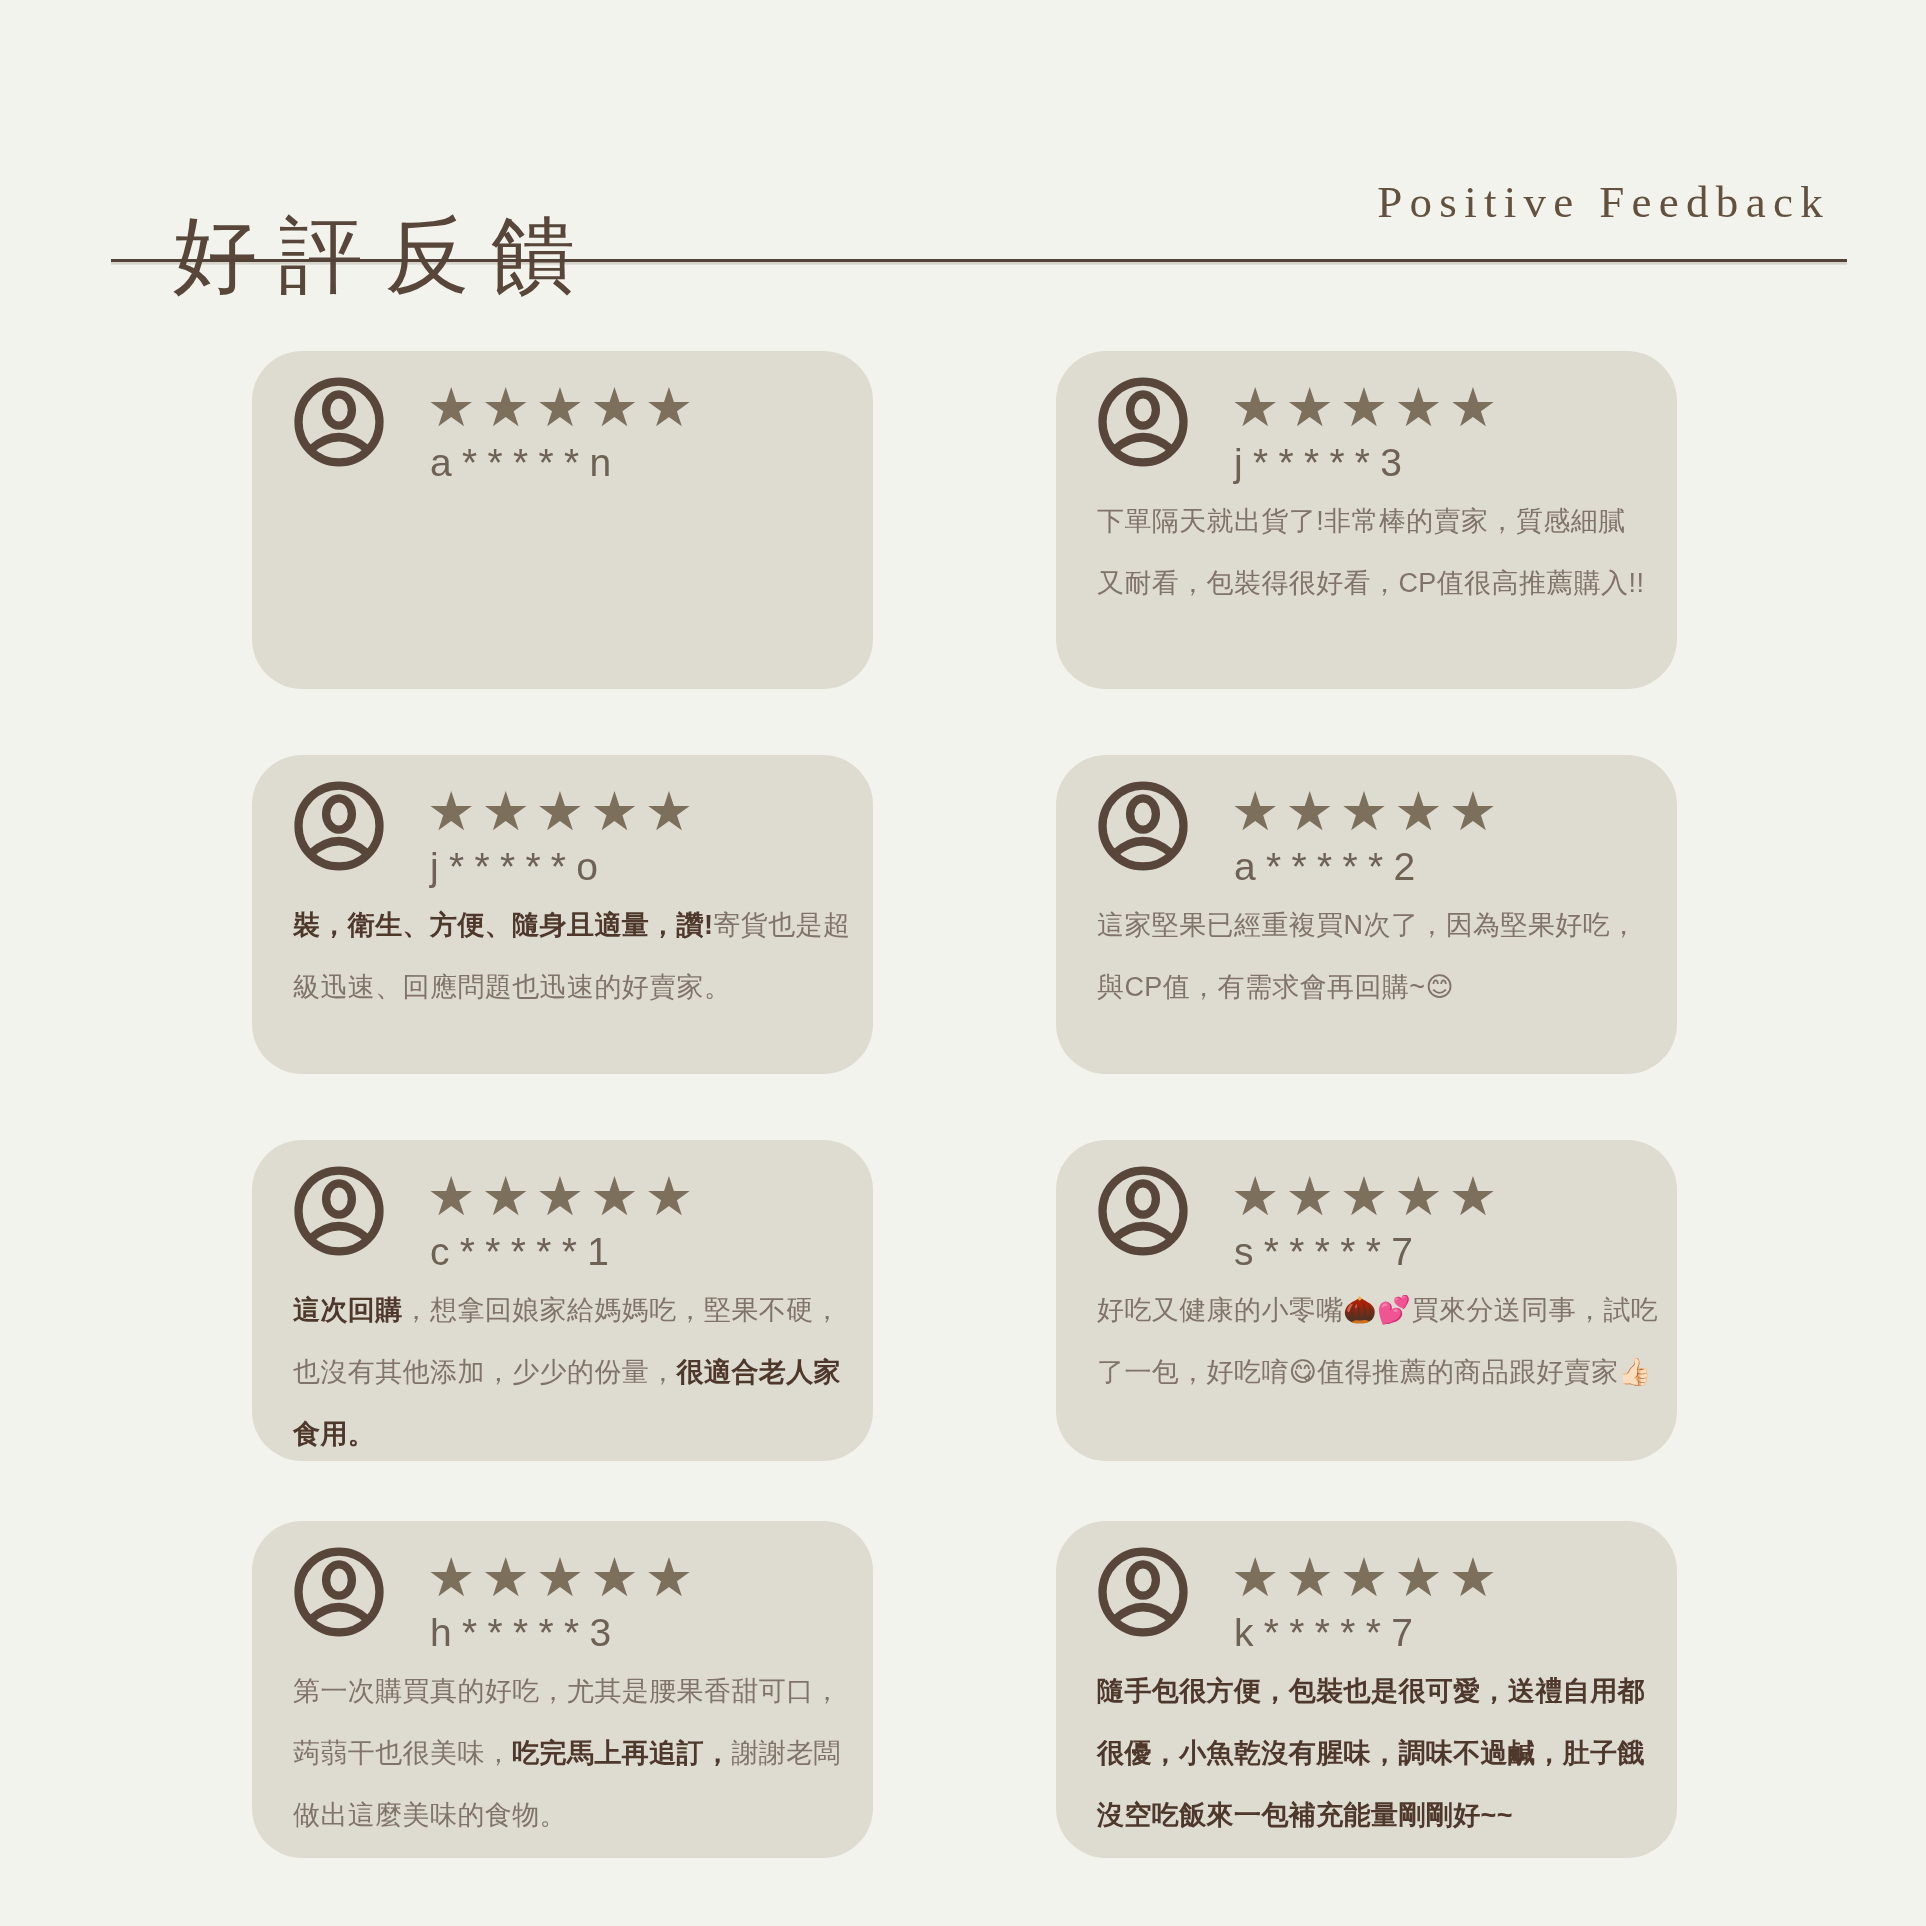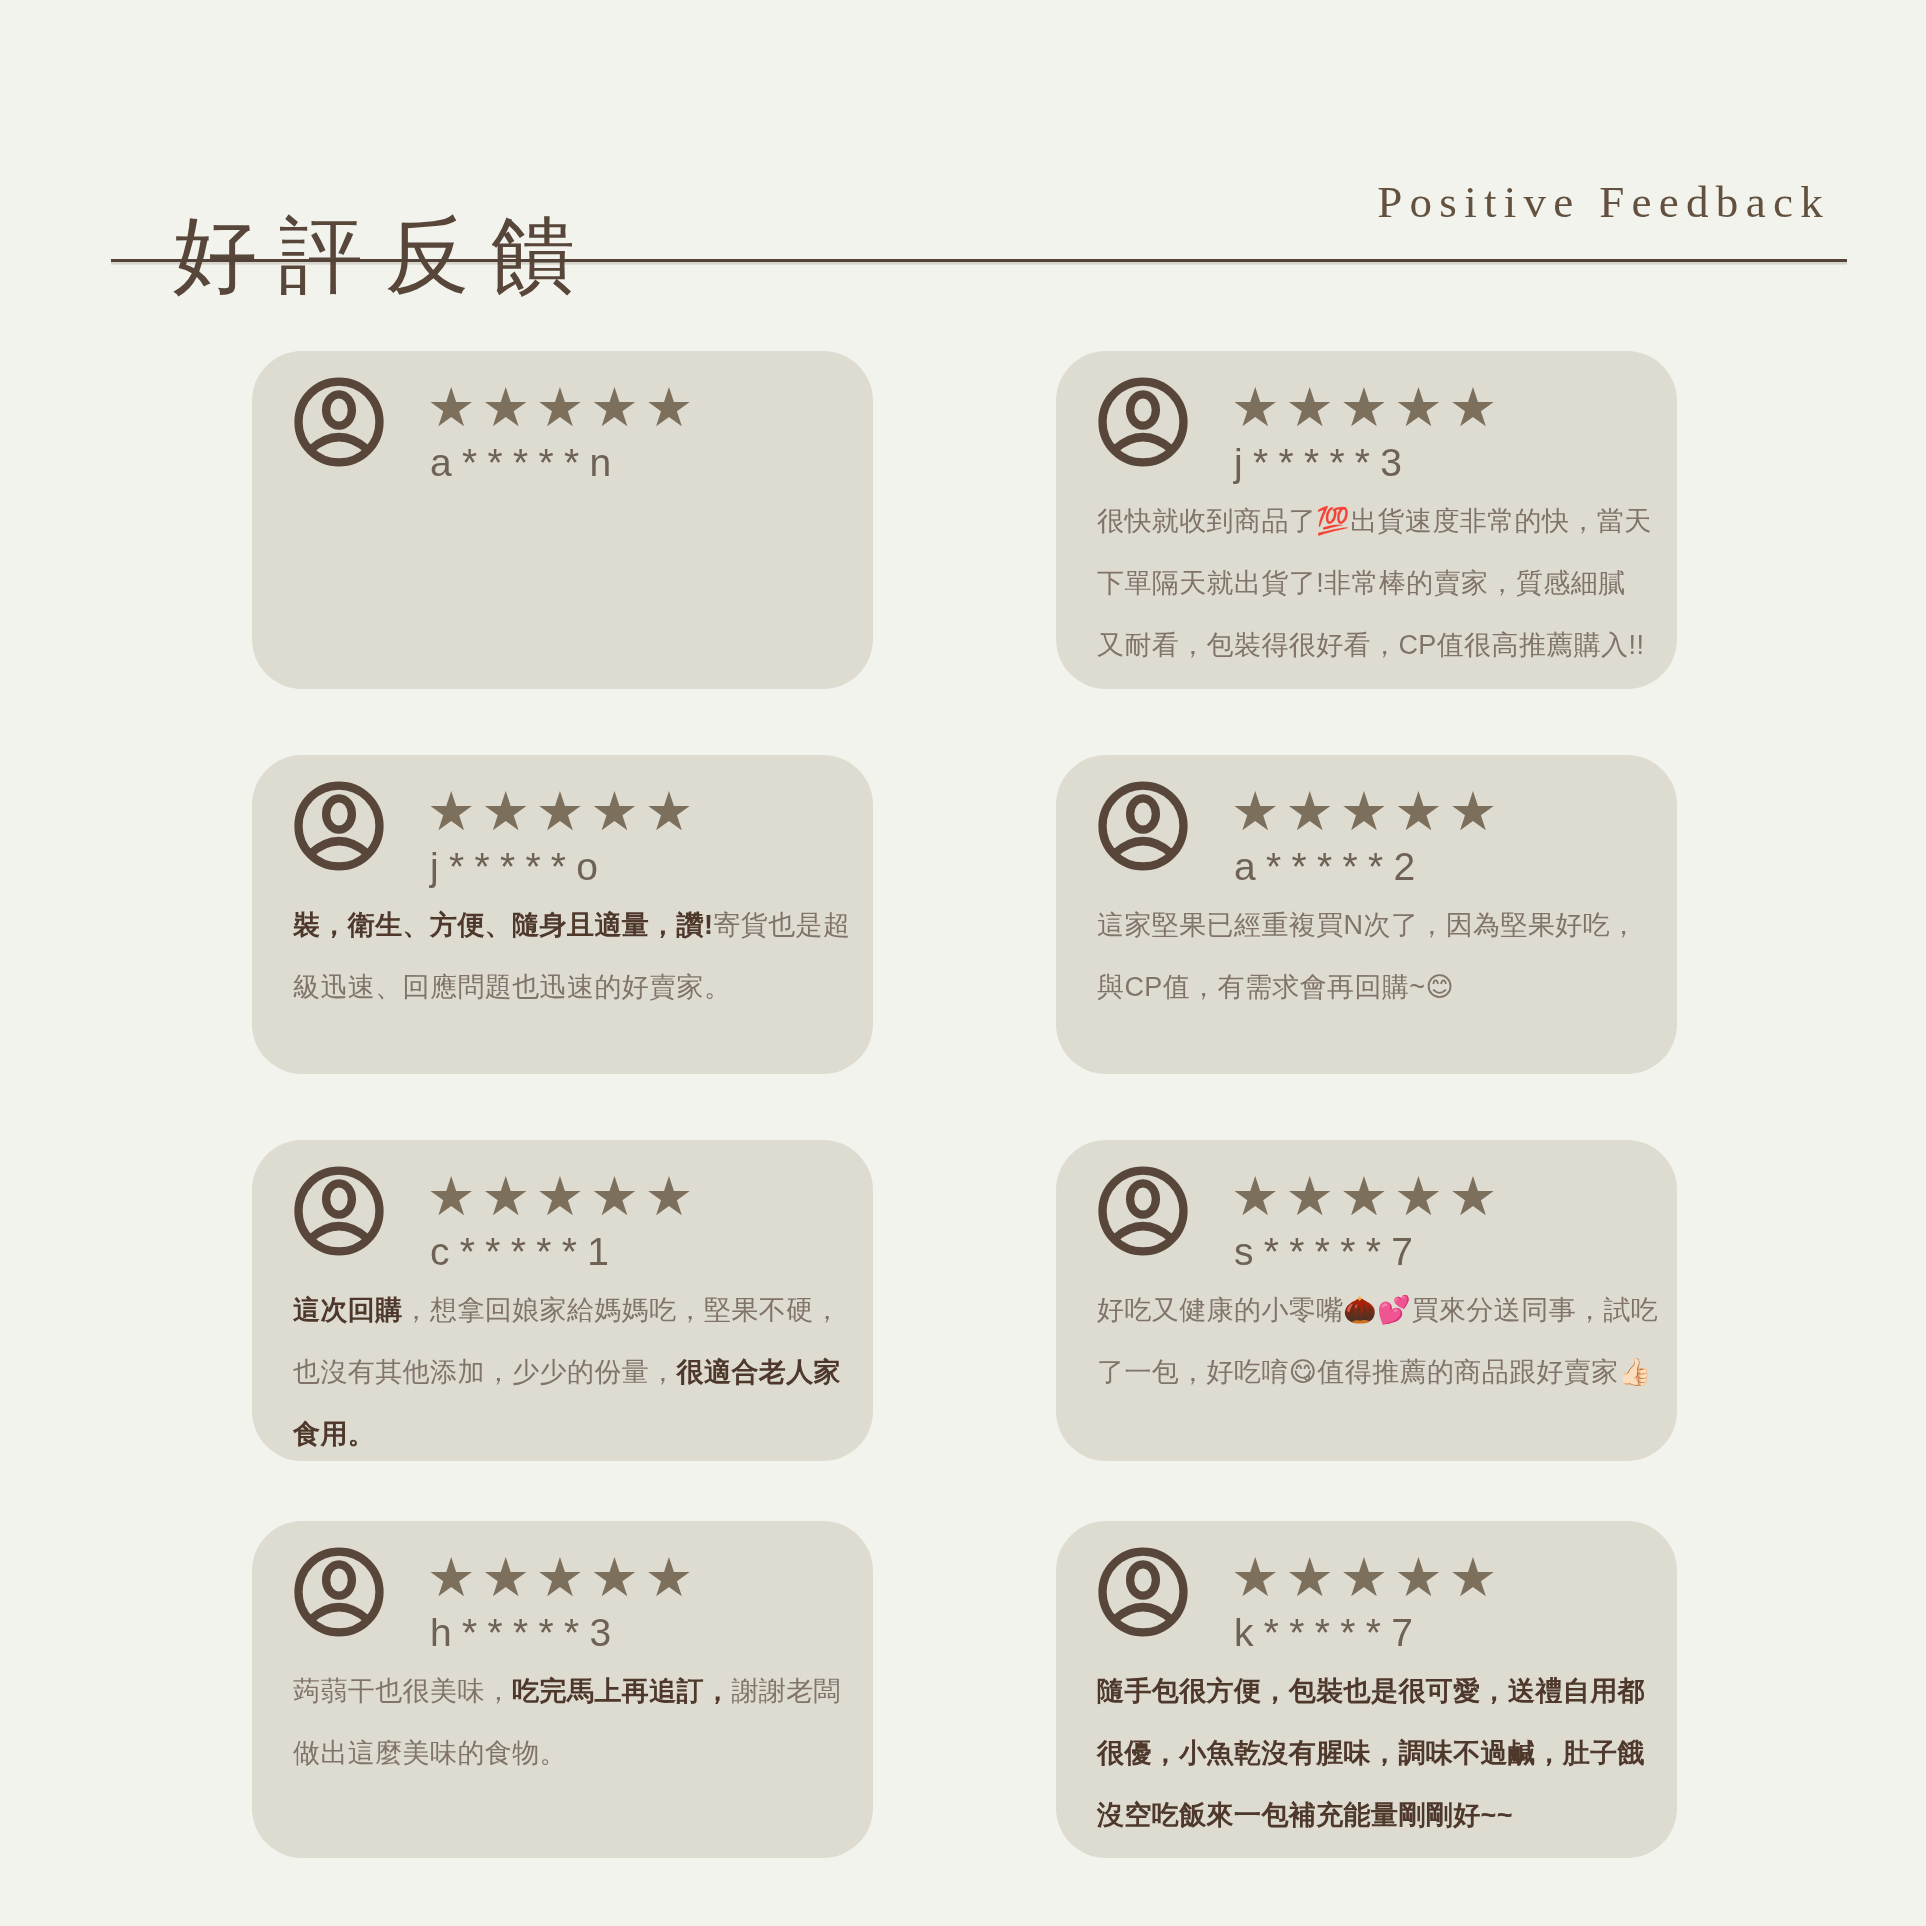--- a/index.html
+++ b/index.html
@@ -84,21 +84,20 @@
     <span class="avatar">
       <svg viewBox="0 0 100 100" width="92" height="92" aria-hidden="true">
         <circle cx="50" cy="50" r="44" fill="none" stroke="#574639" stroke-width="9"></circle>
         <ellipse cx="50" cy="37" rx="14" ry="17" fill="none" stroke="#574639" stroke-width="9"></ellipse>
         <path d="M19 80 Q50 53 81 80" fill="none" stroke="#574639" stroke-width="9"></path>
       </svg>
     </span>
     <div class="stars">★★★★★</div>
     <div class="uname">j*****3</div>
     <div class="rtext">
-        <div class="rline"><span>很快就收到商品了💯出貨速度非常的快，當天</span></div>
         <div class="rline"><span>下單隔天就出貨了!非常棒的賣家，質感細膩</span></div>
         <div class="rline"><span>又耐看，包裝得很好看，CP值很高推薦購入!!</span></div>
       </div>
   </article>
 
   <article class="card p2">
     <span class="avatar">
       <svg viewBox="0 0 100 100" width="92" height="92" aria-hidden="true">
         <circle cx="50" cy="50" r="44" fill="none" stroke="#574639" stroke-width="9"></circle>
         <ellipse cx="50" cy="37" rx="14" ry="17" fill="none" stroke="#574639" stroke-width="9"></ellipse>
@@ -166,20 +165,21 @@
     <span class="avatar">
       <svg viewBox="0 0 100 100" width="92" height="92" aria-hidden="true">
         <circle cx="50" cy="50" r="44" fill="none" stroke="#574639" stroke-width="9"></circle>
         <ellipse cx="50" cy="37" rx="14" ry="17" fill="none" stroke="#574639" stroke-width="9"></ellipse>
         <path d="M19 80 Q50 53 81 80" fill="none" stroke="#574639" stroke-width="9"></path>
       </svg>
     </span>
     <div class="stars">★★★★★</div>
     <div class="uname">h*****3</div>
     <div class="rtext">
+        <div class="rline"><span>第一次購買真的好吃，尤其是腰果香甜可口，</span></div>
         <div class="rline"><span>蒟蒻干也很美味，</span><b>吃完馬上再追訂，</b><span>謝謝老闆</span></div>
         <div class="rline"><span>做出這麼美味的食物。</span></div>
       </div>
   </article>
 
   <article class="card p7">
     <span class="avatar">
       <svg viewBox="0 0 100 100" width="92" height="92" aria-hidden="true">
         <circle cx="50" cy="50" r="44" fill="none" stroke="#574639" stroke-width="9"></circle>
         <ellipse cx="50" cy="37" rx="14" ry="17" fill="none" stroke="#574639" stroke-width="9"></ellipse>

